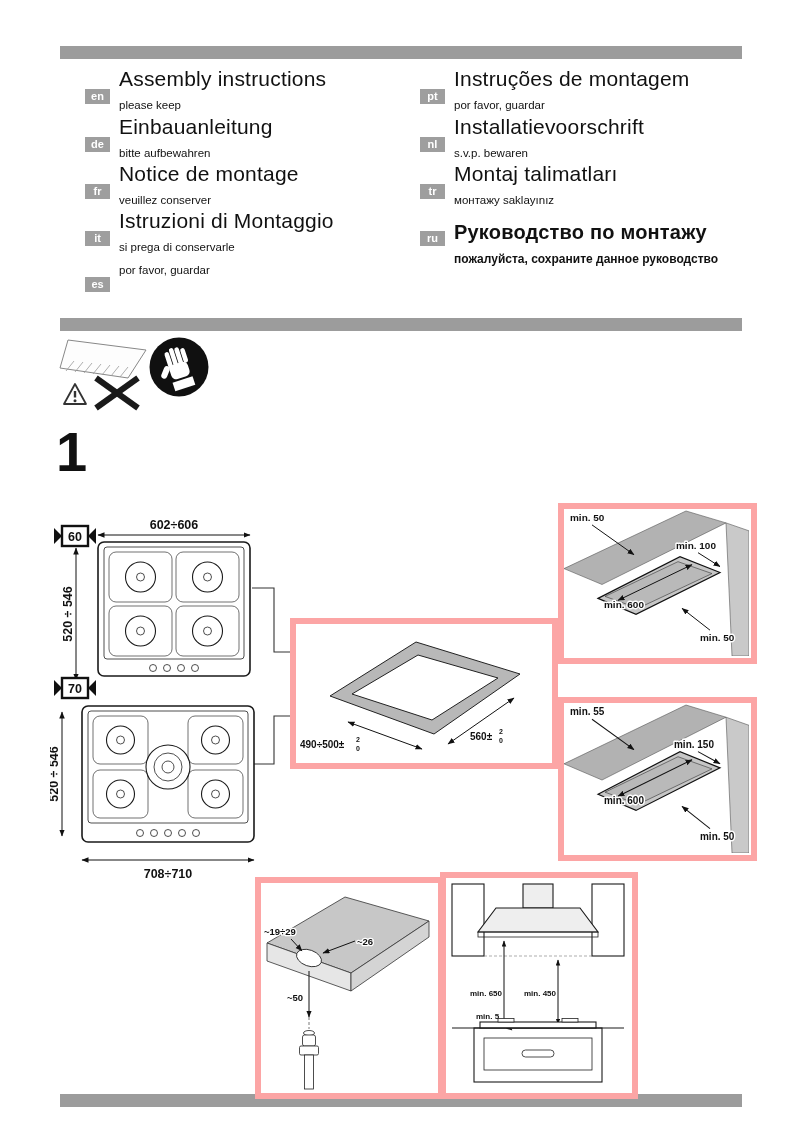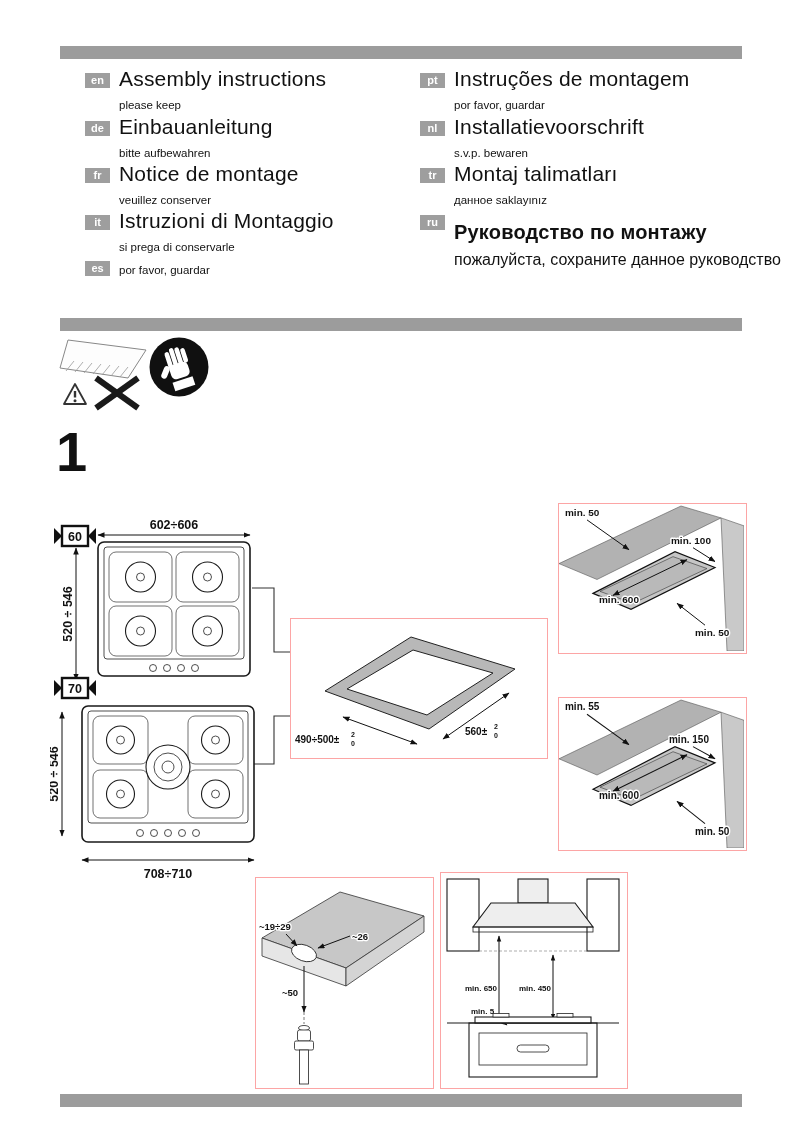--- a/index.html
+++ b/index.html
@@ -1,28 +1,28 @@
 <!DOCTYPE html>
 <html><head>
 <meta charset="utf-8">
 <style>
   html,body{margin:0;padding:0;background:#fff;}
   body{font-family:"Liberation Sans", sans-serif;color:#111;}
   .page{position:relative;width:802px;height:1134px;background:#fff;overflow:hidden;}
   .abs{position:absolute;}
   .bar{position:absolute;left:60px;width:682px;height:13px;background:#9c9c9c;}
-  .box{position:absolute;border:1px solid #fca5a5;background:#fff;}
+  .box{position:absolute;border:6px solid #fca5a5;background:#fff;}
   
   .lang{position:absolute;display:flex;gap:9px;align-items:flex-start;}
   .lang-badge{background:#9e9e9e;color:#fff;font-weight:bold;font-size:11px;line-height:15px;
-              padding:0 5px;min-width:15px;text-align:center;margin-top:6px;}
+              padding:0 5px;min-width:15px;text-align:center;margin-top:22px;}
   .lang-title{display:block;font-size:21px;line-height:23px;white-space:nowrap;letter-spacing:.2px;}
   .lang-subtitle{display:block;font-size:11.5px;line-height:13px;margin-top:9px;white-space:nowrap;}
   .lang.ru .lang-title{font-weight:bold;font-size:20px;margin-top:12px;}
-  .lang.ru .lang-subtitle{font-weight:normal;font-size:16px;}
+  .lang.ru .lang-subtitle{font-weight:bold;font-size:12px;}
   .step-number{position:absolute;left:56px;top:424px;font-size:56px;font-weight:bold;line-height:1;}
   
   svg{display:block;}
   svg text{font-family:"Liberation Sans", sans-serif;fill:#111;}
   .dim12{font-size:12.5px;font-weight:bold;}
   .lbl10{font-size:10px;font-weight:bold;paint-order:stroke;stroke:#fff;stroke-width:2.8px;stroke-linejoin:round;}
   .lbl9{font-size:9.5px;font-weight:bold;paint-order:stroke;stroke:#fff;stroke-width:2.6px;stroke-linejoin:round;}
   .lbl8{font-size:8px;font-weight:bold;paint-order:stroke;stroke:#fff;stroke-width:2.2px;stroke-linejoin:round;}
   .sup{font-size:7px;font-weight:bold;}
   .s15{fill:#fff;stroke:#1a1a1a;stroke-width:1.6;}
@@ -98,21 +98,21 @@
     <span class="lang-badge">nl</span>
     <span>
         <span class="lang-title">Installatievoorschrift</span>
     <span class="lang-subtitle">s.v.p. bewaren</span>
       </span>
   </div>
   <div class="lang" style="left:420px;top:162px">
     <span class="lang-badge">tr</span>
     <span>
         <span class="lang-title">Montaj talimatları</span>
-    <span class="lang-subtitle">данное saklayınız</span>
+    <span class="lang-subtitle">монтажу saklayınız</span>
       </span>
   </div>
   <div class="lang ru" style="left:420px;top:209px">
     <span class="lang-badge">ru</span>
     <span>
         <span class="lang-title">Руководство по монтажу</span>
     <span class="lang-subtitle">пожалуйста, сохраните данное руководство</span>
       </span>
   </div>
 

